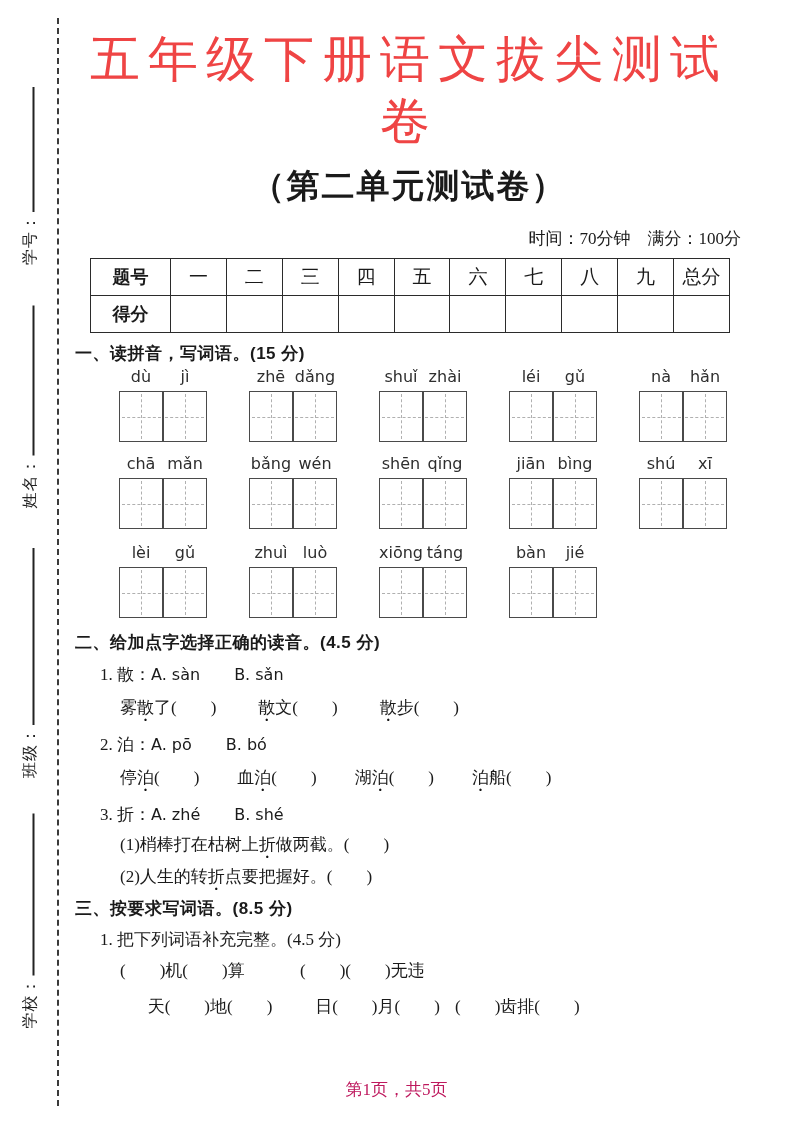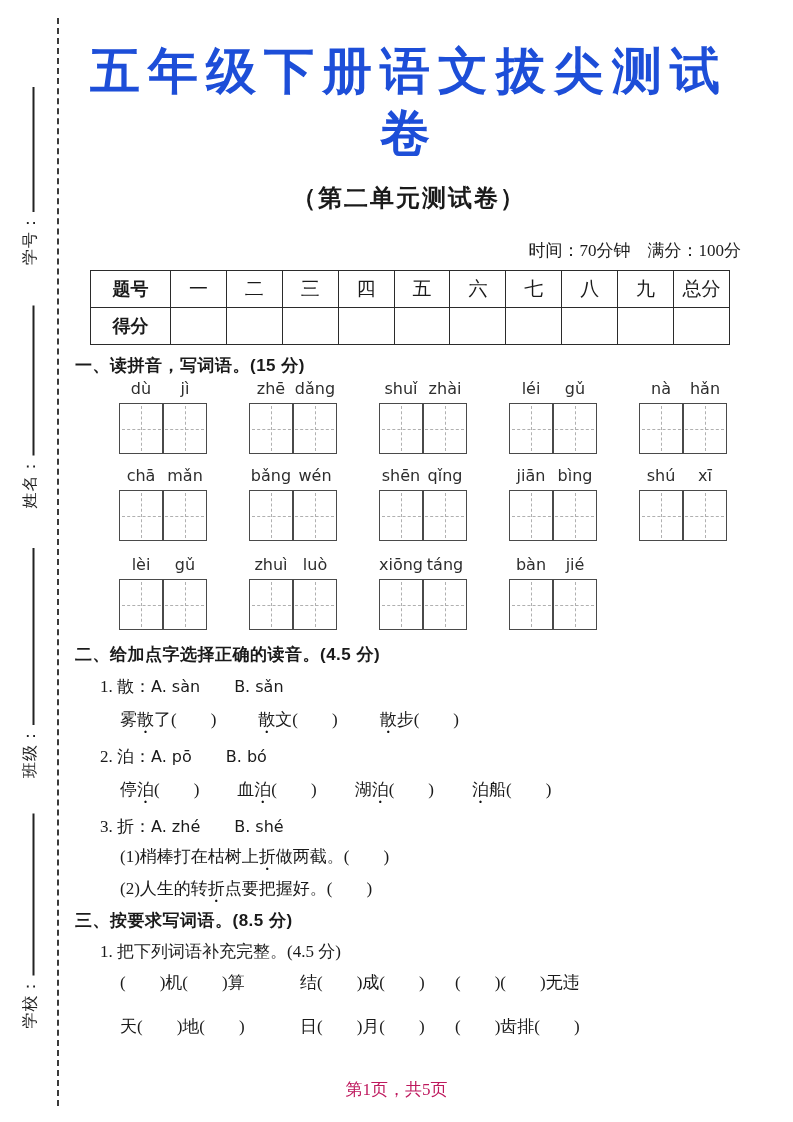--- a/index.html
+++ b/index.html
@@ -24,25 +24,25 @@
   .mu4 { top:921px; }
   .mline { display:inline-block; height:0.85em; border-bottom:2px solid #222; margin-left:2px; }
   .mu1 .mline { width:125px; }
   .mu2 .mline { width:150px; }
   .mu3 .mline { width:177px; }
   .mu4 .mline { width:162px; }
 
   
   .main { position:absolute; left:75px; top:0; width:668px; }
   .title {
-    margin-top:40px; text-align:center; font-size:50px; line-height:62px;
-    font-weight:700; letter-spacing:8px; color:#1d4ed8;
+    margin-top:28px; text-align:center; font-size:50px; line-height:62px;
+    font-weight:400; letter-spacing:8px; color:#ef4444;
     font-family:"Liberation Serif", serif;
   }
-  .subtitle { margin-top:14px; text-align:center; font-size:24px; line-height:40px; font-weight:600; letter-spacing:2px; }
+  .subtitle { margin-top:14px; text-align:center; font-size:33px; line-height:40px; font-weight:600; letter-spacing:2px; }
   .meta { margin-top:22px; text-align:right; font-size:17px; line-height:22px; padding-right:2px; }
 
   table.score { margin-top:8px; margin-left:15px; width:640px; border-collapse:collapse; table-layout:fixed; }
   table.score td, table.score th { border:1.5px solid #2b2b2b; height:37px; text-align:center; vertical-align:middle; }
   table.score .lab { width:80px; font-family:"Liberation Sans", sans-serif; font-weight:700; font-size:18px; }
   table.score th.num { font-weight:400; font-size:19px; font-family:"Liberation Serif", serif; }
 
   .hd { margin-top:10px; font-family:"Liberation Sans", sans-serif; font-weight:700; font-size:17px; line-height:22px; letter-spacing:0.5px; }
   .hd2 { margin-top:14px; }
   .hd3 { margin-top:6px; }
@@ -76,21 +76,21 @@
   .zdot { position:relative; display:inline-block; }
   .zdot::after {
     content:"·"; position:absolute; left:50%; transform:translateX(-50%);
     bottom:-0.78em; font-weight:700; font-size:15px; color:#111;
   }
 
   
   .sub { margin-top:8px; padding-left:25px; font-size:17px; line-height:24px; }
   .fillrow { padding-left:45px; font-size:17px; line-height:26px; display:flex; }
   .fr1 { margin-top:6px; }
-  .fr2 { margin-top:18px; }
+  .fr2 { margin-top:10px;text-align:center; }
   .fillrow span:nth-child(1) { width:180px; }
   .fillrow span:nth-child(2) { width:155px; }
 
   .footer { position:absolute; left:0; top:1078px; width:793px; text-align:center; font-size:17px; color:#be185d; }
 </style>
 </head>
 <body>
 
 <div class="page">
 
@@ -366,21 +366,20 @@
   <div class="sentence sent1"><span>(1)梢棒打在枯树上</span><span class="zdot">折</span><span>做两截。(　　)</span></div>
 
   <div class="sentence sent1"><span>(2)人生的转</span><span class="zdot">折</span><span>点要把握好。(　　)</span></div>
 </div>
 
     <div class="hd hd3">三、按要求写词语。(8.5 分)</div>
     <div class="sub">1. 把下列词语补充完整。(4.5 分)</div>
     <div class="fillrow fr1">
   <span>(　　)机(　　)算</span>
 
-  <span>结(　　)成(　　)</span>
 
   <span>(　　)(　　)无违</span>
 </div>
     <div class="fillrow fr2">
   <span>天(　　)地(　　)</span>
 
   <span>日(　　)月(　　)</span>
 
   <span>(　　)齿排(　　)</span>
 </div>

